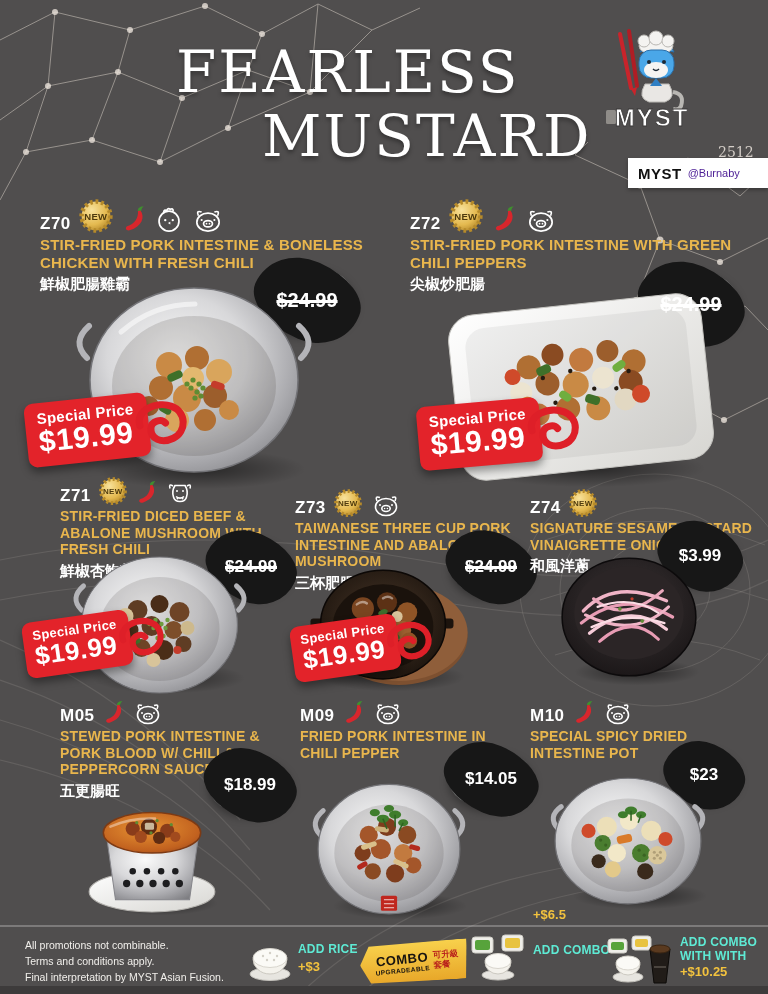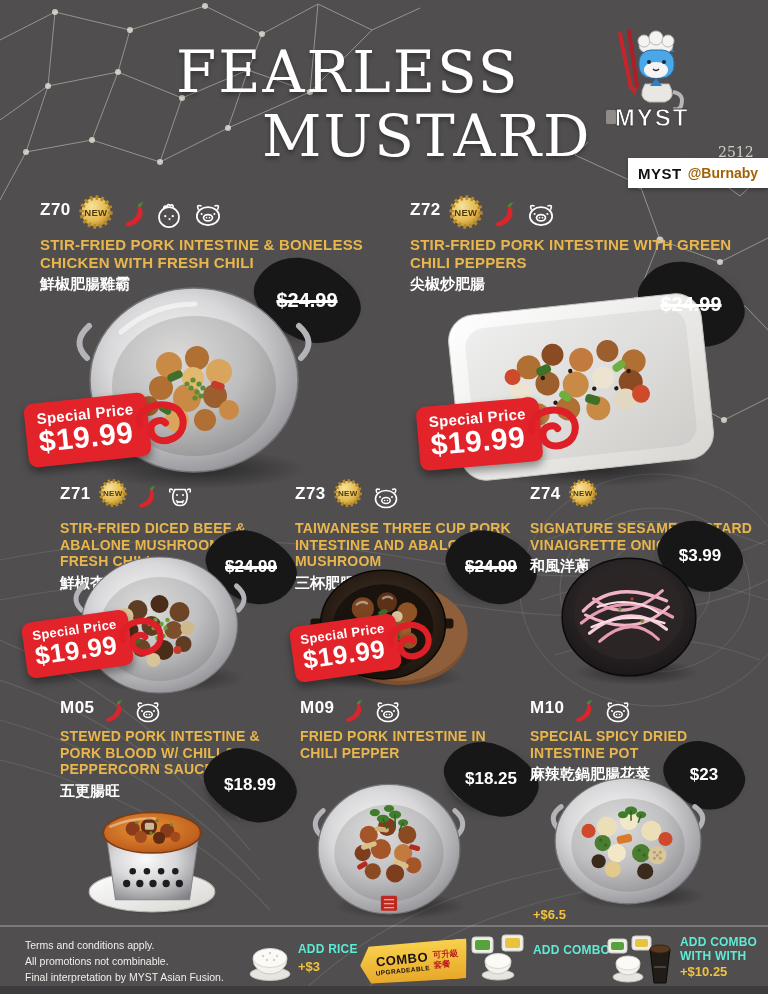--- a/index.html
+++ b/index.html
@@ -8,25 +8,25 @@
   .poster { position:relative; width:768px; height:994px; background:#504e4e; overflow:hidden; }
 
   
   .bg-svg { position:absolute; inset:0; width:768px; height:994px; }
 
   
   .h-title { position:absolute; font-family:"DejaVu Serif", serif; color:#ffffff; font-size:58px; letter-spacing:2px; text-shadow:0 3px 4px rgba(0,0,0,.35); white-space:nowrap; }
   .poster-number { position:absolute; left:718px; top:144px; font-family:"DejaVu Serif", serif; font-size:14px; color:#d4cec8; }
   .loc-badge { position:absolute; left:628px; top:158px; width:140px; height:30px; background:#ffffff; display:flex; align-items:center; gap:6px; padding-left:10px; box-shadow:0 2px 4px rgba(0,0,0,.3); }
   .loc-brand { font-weight:800; font-size:15px; color:#111; letter-spacing:.5px; }
-  .loc-handle { font-weight:700; font-size:14px; color:#a16207; }
+  .loc-handle { font-weight:400; font-size:11px; color:#4c1d95; }
 
   
   .card { position:absolute; }
-  .code-row { display:flex; align-items:flex-start; gap:7px; height:34px; }
+  .code-row { display:flex; align-items:flex-end; gap:7px; height:34px; }
   .code { color:#ffffff; font-weight:800; font-size:17px; letter-spacing:.5px; }
   .new-badge { position:relative; width:36px; height:36px; display:inline-flex; align-items:center; justify-content:center; margin-top:-6px; }
   .new-badge svg { position:absolute; inset:0; }
   .new-text { position:relative; font-size:9.5px; font-weight:800; color:#4e3a0d; letter-spacing:.3px; }
   .micon { display:inline-flex; align-items:center; }
   .title { color:#e9b64d; font-weight:800; font-size:15px; line-height:1.18; letter-spacing:.2px; margin-top:2px; }
   .title.sm { font-size:14px; }
   .cn { color:#ffffff; font-weight:700; font-size:15px; margin-top:4px; }
 
   
@@ -349,21 +349,21 @@
   </div>
 
   <div class="tag" style="left:418px; top:402px; transform:rotate(-5deg);">
     <div class="tag-label">Special Price</div>
     <div class="tag-price">$19.99</div>
     <svg class="tag-hook" viewBox="0 0 70 60">
         <path d="M8 28 C4 10 30 2 46 10 C62 18 60 40 44 46 C30 51 18 44 20 32 C21.5 24 33 22 37 28" fill="none" stroke="#de1f28" stroke-width="8" stroke-linecap="round"></path>
       </svg>
   </div>
 
-  <div class="card" style="left:60px; top:484px; width:218px;">
+  <div class="card" style="left:60px; top:472px; width:218px;">
     <div class="code-row">
       <span class="code">Z71</span>
       <span class="new-badge" style="width:30px;height:30px;">
         <svg viewBox="0 0 40 40">
             <circle cx="20" cy="20" r="16" fill="url(#gBadge)"></circle>
             <circle cx="20" cy="20" r="16" fill="none" stroke="#b68a2a" stroke-width="5" stroke-dasharray="3 3.2"></circle>
           </svg>
         <span class="new-text" style="font-size:8px;">NEW</span>
       </span>
       <span class="micon">
@@ -624,21 +624,21 @@
             <circle cx="17.4" cy="16.5" r=".8" fill="#fff" stroke="none"></circle>
             <circle cx="10" cy="13" r="1" fill="#fff" stroke="none"></circle>
             <circle cx="22" cy="13" r="1" fill="#fff" stroke="none"></circle>
           </svg>
         </span>
     </div>
     <div class="title sm">FRIED PORK INTESTINE IN CHILI PEPPER</div>
   </div>
 
   <div class="splat" style="left:448px; top:750px; width:86px; height:58px;">
-    <span class="price md">$18.25</span>
+    <span class="price md">$14.05</span>
   </div>
 
   <div class="dish-shadow" style="left:330px; top:892px; width:140px; height:28px;"></div>
   <div class="dish" style="left:308px; top:768px; width:162px; height:150px;">
     <svg viewBox="0 0 160 148">
       <path d="M12 66 q-11 -12 3 -24" stroke="#b4b4b8" stroke-width="5" fill="none" stroke-linecap="round"></path>
       <path d="M148 66 q11 -12 -3 -24" stroke="#b4b4b8" stroke-width="5" fill="none" stroke-linecap="round"></path>
       <ellipse cx="80" cy="80" rx="70" ry="64" fill="url(#gSilver)" stroke="#737377" stroke-width="1.2"></ellipse>
       <ellipse cx="80" cy="84" rx="54" ry="48" fill="rgba(55,50,45,.15)"></ellipse>
       <circle cx="60" cy="66" r="9" fill="#a4562a"></circle>
@@ -684,21 +684,20 @@
             <ellipse cx="16" cy="15" rx="10.5" ry="8.5"></ellipse>
             <ellipse cx="16" cy="16.5" rx="4.2" ry="3"></ellipse>
             <circle cx="14.6" cy="16.5" r=".8" fill="#fff" stroke="none"></circle>
             <circle cx="17.4" cy="16.5" r=".8" fill="#fff" stroke="none"></circle>
             <circle cx="10" cy="13" r="1" fill="#fff" stroke="none"></circle>
             <circle cx="22" cy="13" r="1" fill="#fff" stroke="none"></circle>
           </svg>
         </span>
     </div>
     <div class="title sm">SPECIAL SPICY DRIED INTESTINE POT</div>
-    <div class="cn">麻辣乾鍋肥腸花菜</div>
   </div>
 
   <div class="splat" style="left:668px; top:748px; width:72px; height:54px;">
     <span class="price md">$23</span>
   </div>
 
   <div class="dish-shadow" style="left:570px; top:882px; width:140px; height:28px;"></div>
   <div class="dish" style="left:546px; top:768px; width:164px; height:142px;">
     <svg viewBox="0 0 162 140">
       <path d="M12 60 q-11 -12 3 -22" stroke="#b4b4b8" stroke-width="5" fill="none" stroke-linecap="round"></path>
@@ -737,22 +736,22 @@
           <ellipse cx="76" cy="46" rx="5" ry="3.5"></ellipse>
         </g>
       <path d="M84 42 l0 10 M94 46 l-3 8" stroke="#2f6323" stroke-width="1.5"></path>
     </svg>
   </div>
 
   <div class="footer-line"></div>
   <div class="footer-strip"></div>
 
   <div class="disc">
+    <div>All promotions not combinable.</div>
     <div>Terms and conditions apply.</div>
-    <div>All promotions not combinable.</div>
     <div>Final interpretation by MYST Asian Fusion.</div>
   </div>
 
   <svg class="picon" style="left:246px; top:936px;" width="48" height="48" viewBox="0 0 48 48">
     <ellipse cx="24" cy="38" rx="20" ry="6.5" fill="#e7e5e0" stroke="#c4c2bc"></ellipse>
     <path d="M7 23 a17 15 0 0 0 34 0 z" fill="#f4f2ec" stroke="#ccc9c1"></path>
     <ellipse cx="24" cy="22" rx="17" ry="9.5" fill="#fbfaf6" stroke="#d8d5cd"></ellipse>
     <g fill="#d2cfc6">
         <circle cx="17" cy="20" r="1.2"></circle>
         <circle cx="24" cy="17" r="1.2"></circle>

